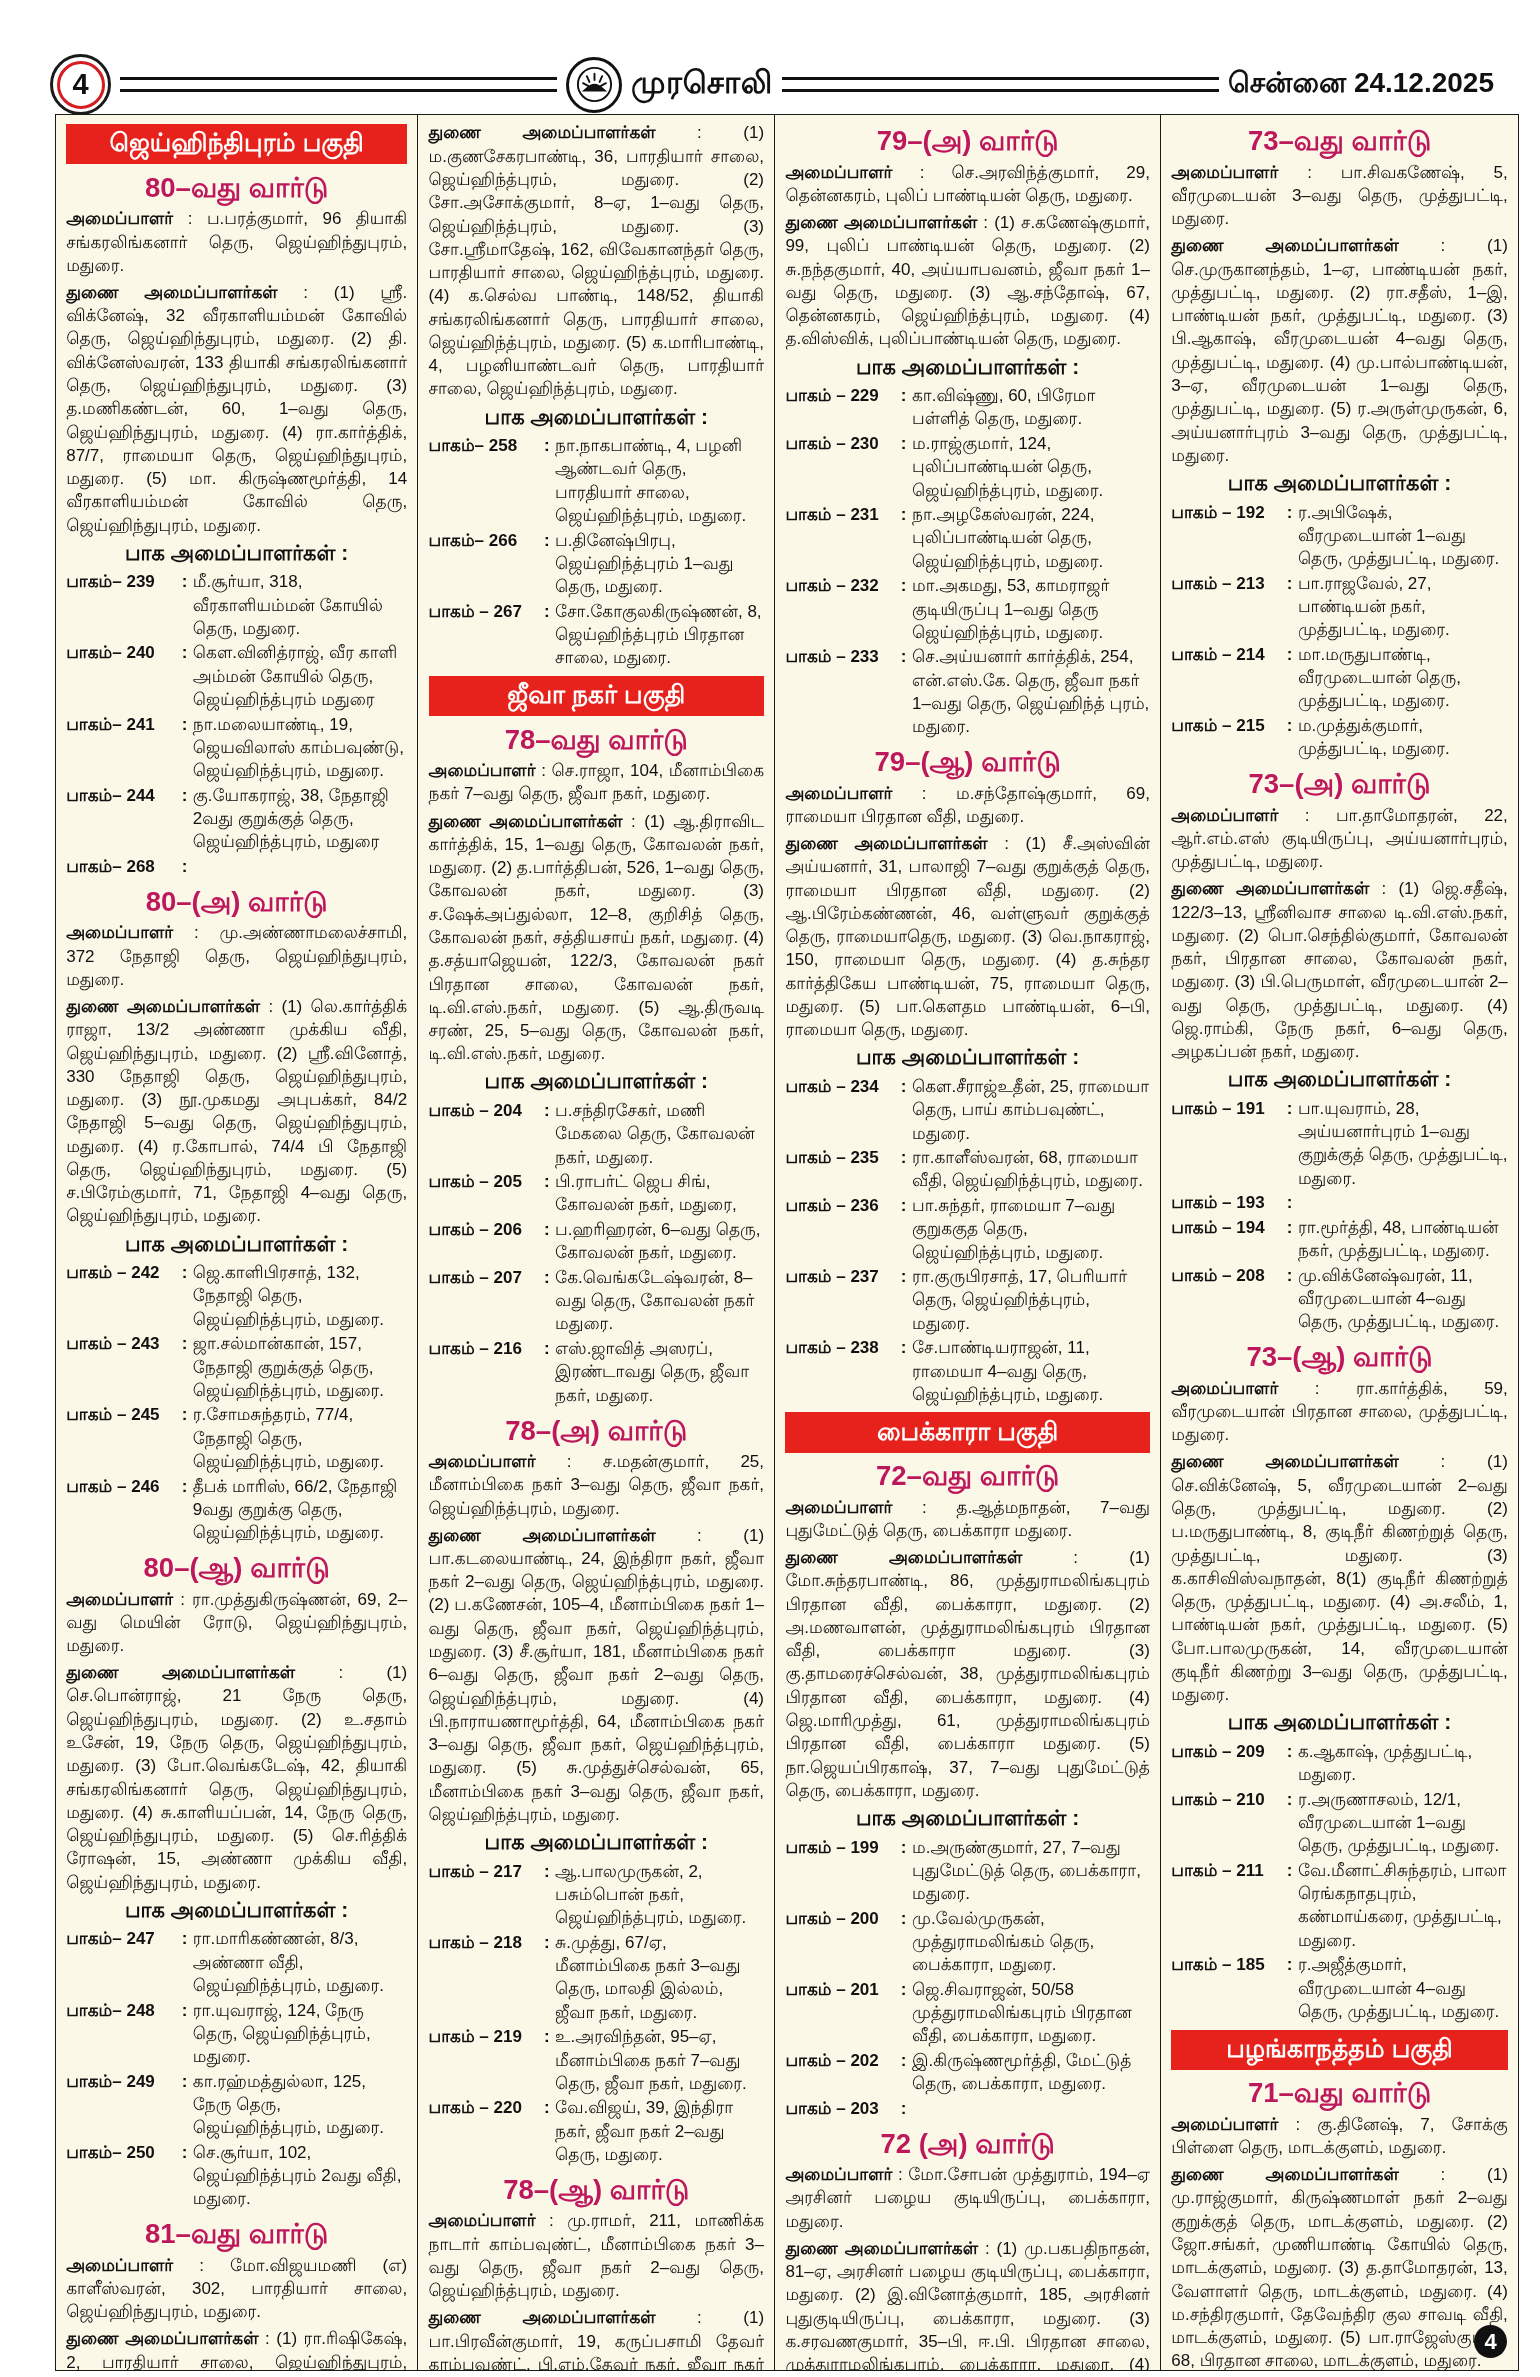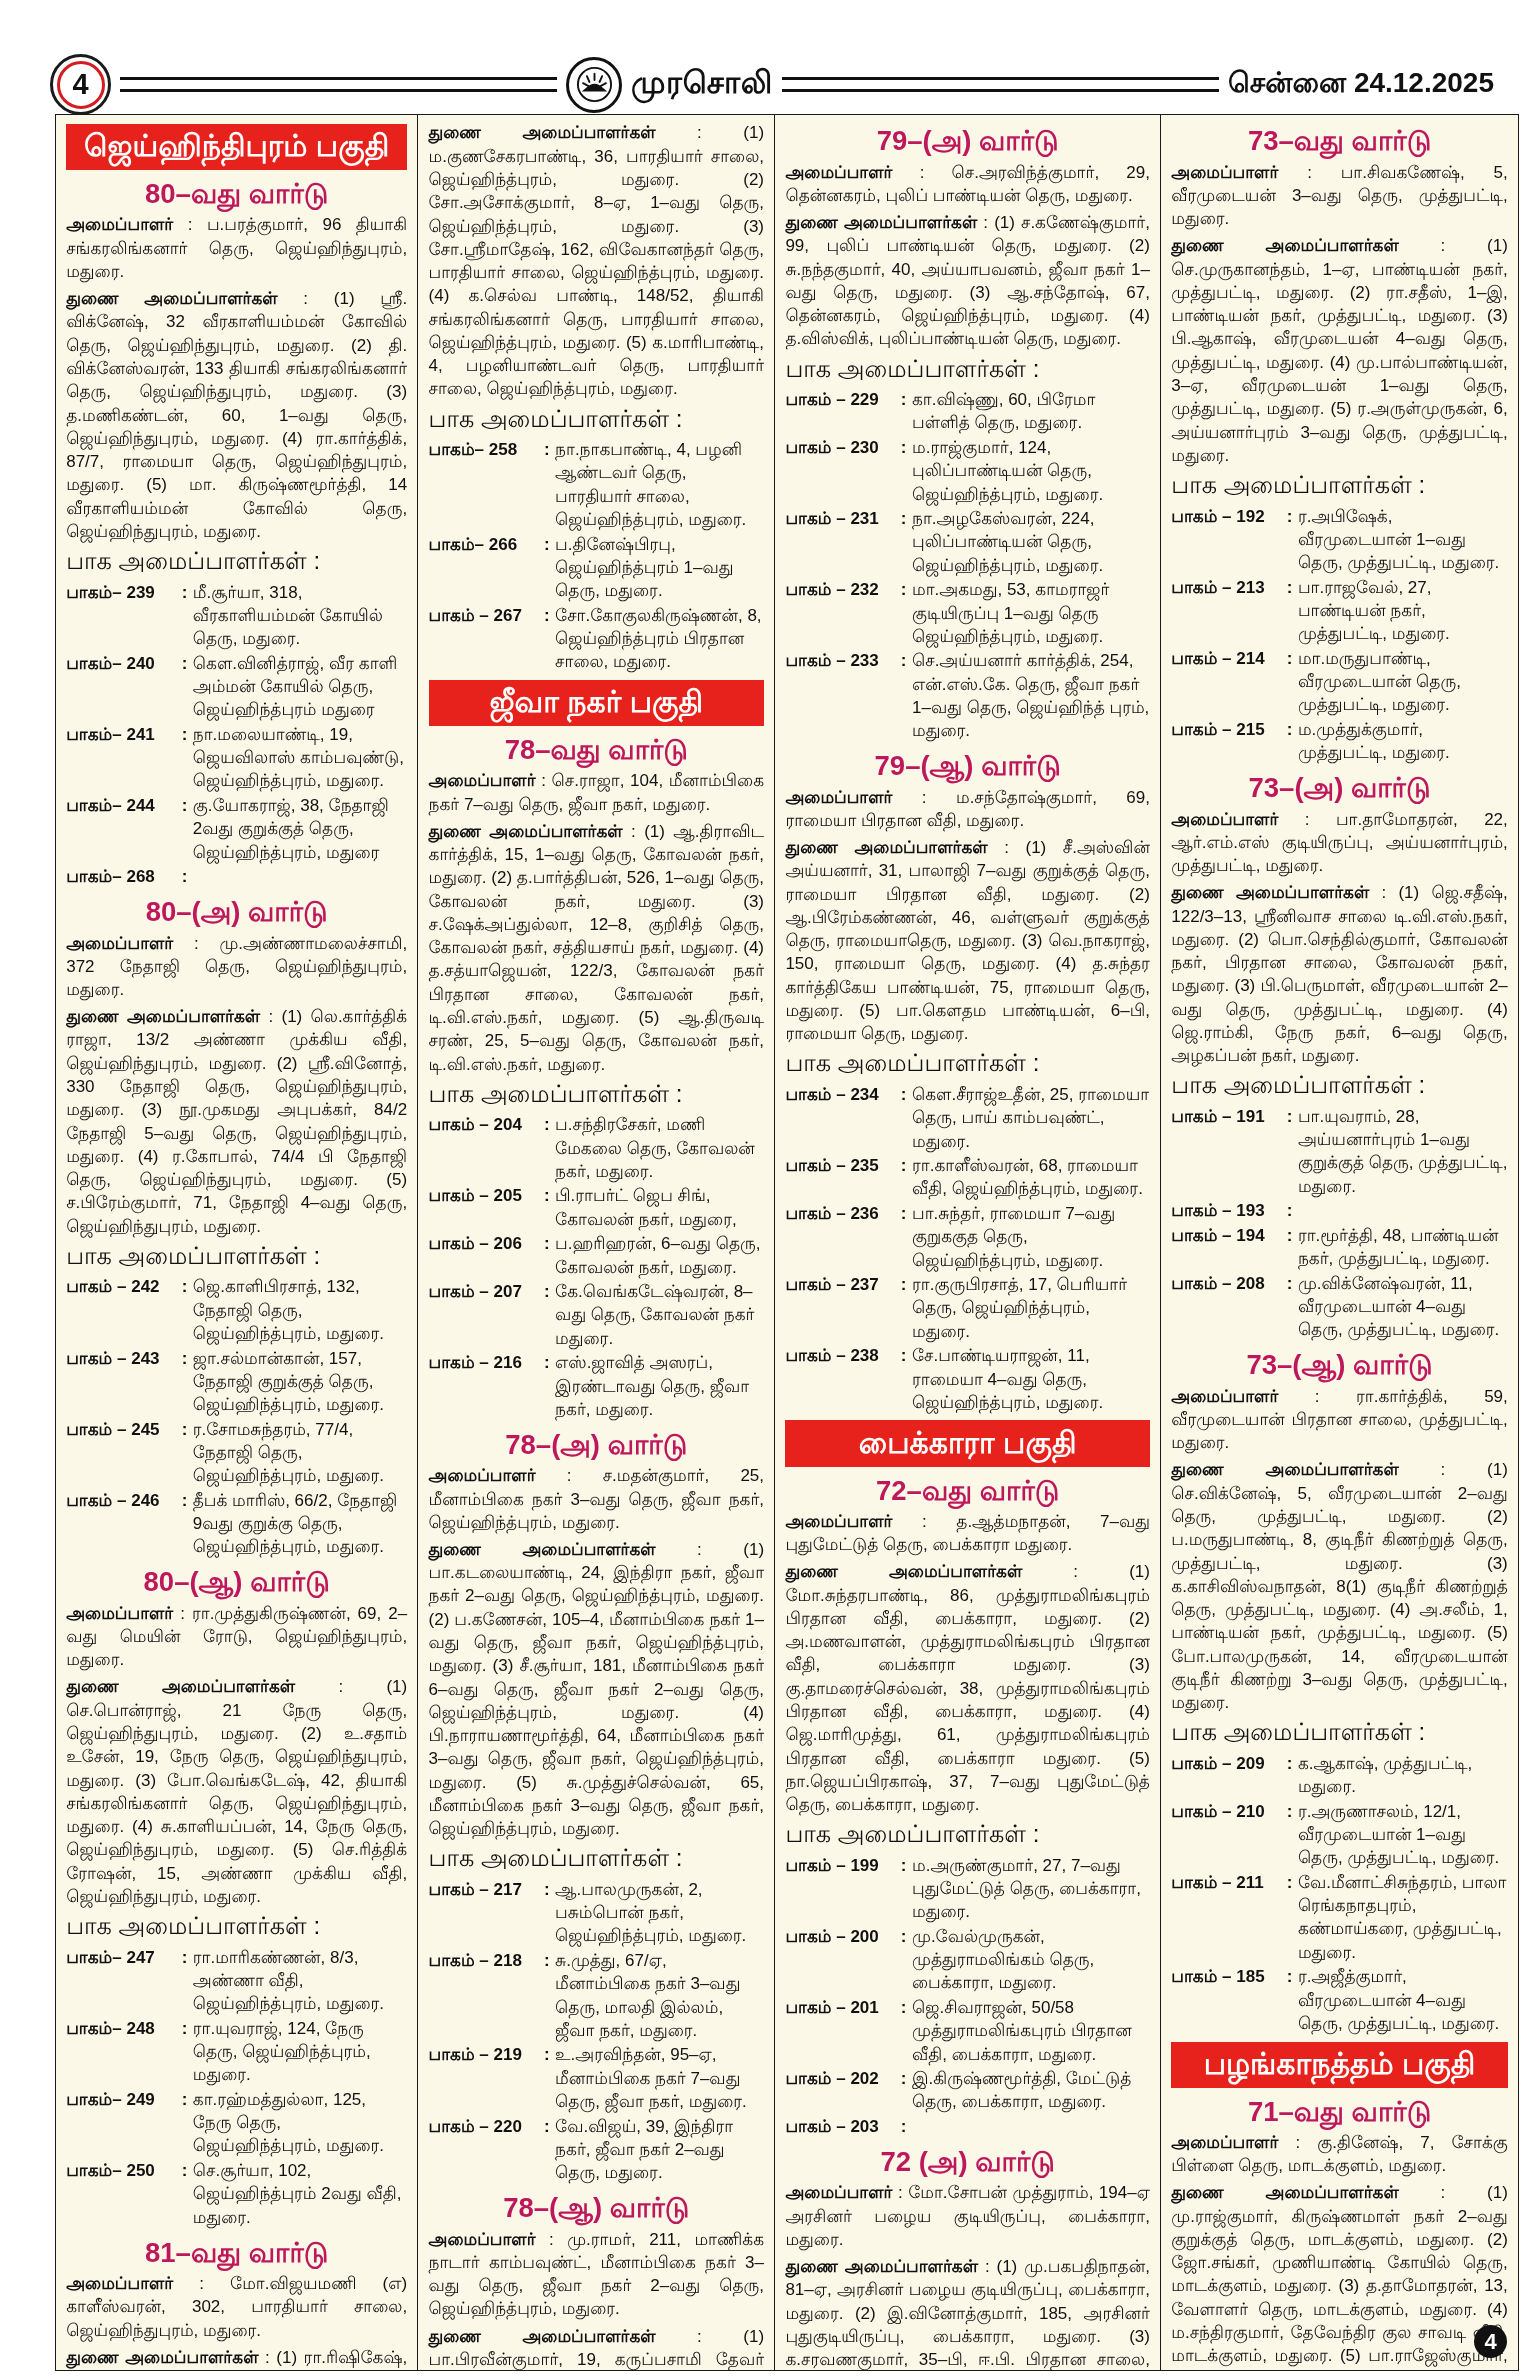--- a/index.html
+++ b/index.html
@@ -22,24 +22,24 @@
 
   
   .paper{position:absolute;top:114px;left:55px;width:1464px;height:2257px;
          border:1.9px solid #1a1a1a;background:#fcf8e8;box-sizing:border-box;
          display:grid;grid-template-columns:1fr 0.985fr 1.065fr 0.985fr;}
   .col{padding:2.6px 10.2px 5.1px 10.2px;border-right:1.9px solid #1a1a1a;overflow:hidden;box-sizing:border-box;}
   .col:last-child{border-right:none;}
 
   .blk{margin:3.8px 0;}
   .banner{background:#e7211b;color:#fff;font-weight:bold;text-align:center;
-          font-size:30px;line-height:1.25;padding:3.2px 2.6px 5.7px 2.6px;margin:6.4px 0 2.6px 0;}
+          font-size:25px;line-height:1.25;padding:3.2px 2.6px 5.7px 2.6px;margin:6.4px 0 2.6px 0;}
   .ward{color:#be185d;font-weight:bold;text-align:center;font-size:27.5px;
         line-height:1.15;margin:7.7px 0 3.8px 0;}
-  .subhead{font-weight:normal;text-align:left;font-size:24px;margin:3.8px 0 2.6px 0;}
+  .subhead{font-weight:bold;text-align:center;font-size:21px;margin:3.8px 0 2.6px 0;}
   .para{font-size:17px;line-height:1.37;text-align:justify;}
   .para .lbl{font-weight:bold;}
   .part{display:flex;font-size:17px;line-height:1.37;margin:1.3px 0;}
   .part .num{flex:0 0 110px;font-weight:bold;white-space:nowrap;}
   .part .colon{flex:0 0 16.6px;text-align:center;font-weight:bold;}
   .part .pbody{flex:1 1 auto;}
 
   .page-badge{position:absolute;right:34px;bottom:19px;width:33px;height:33px;border-radius:50%;
           background:#111;color:#fff;display:flex;align-items:center;justify-content:center;
           font-size:22px;font-weight:bold;}

